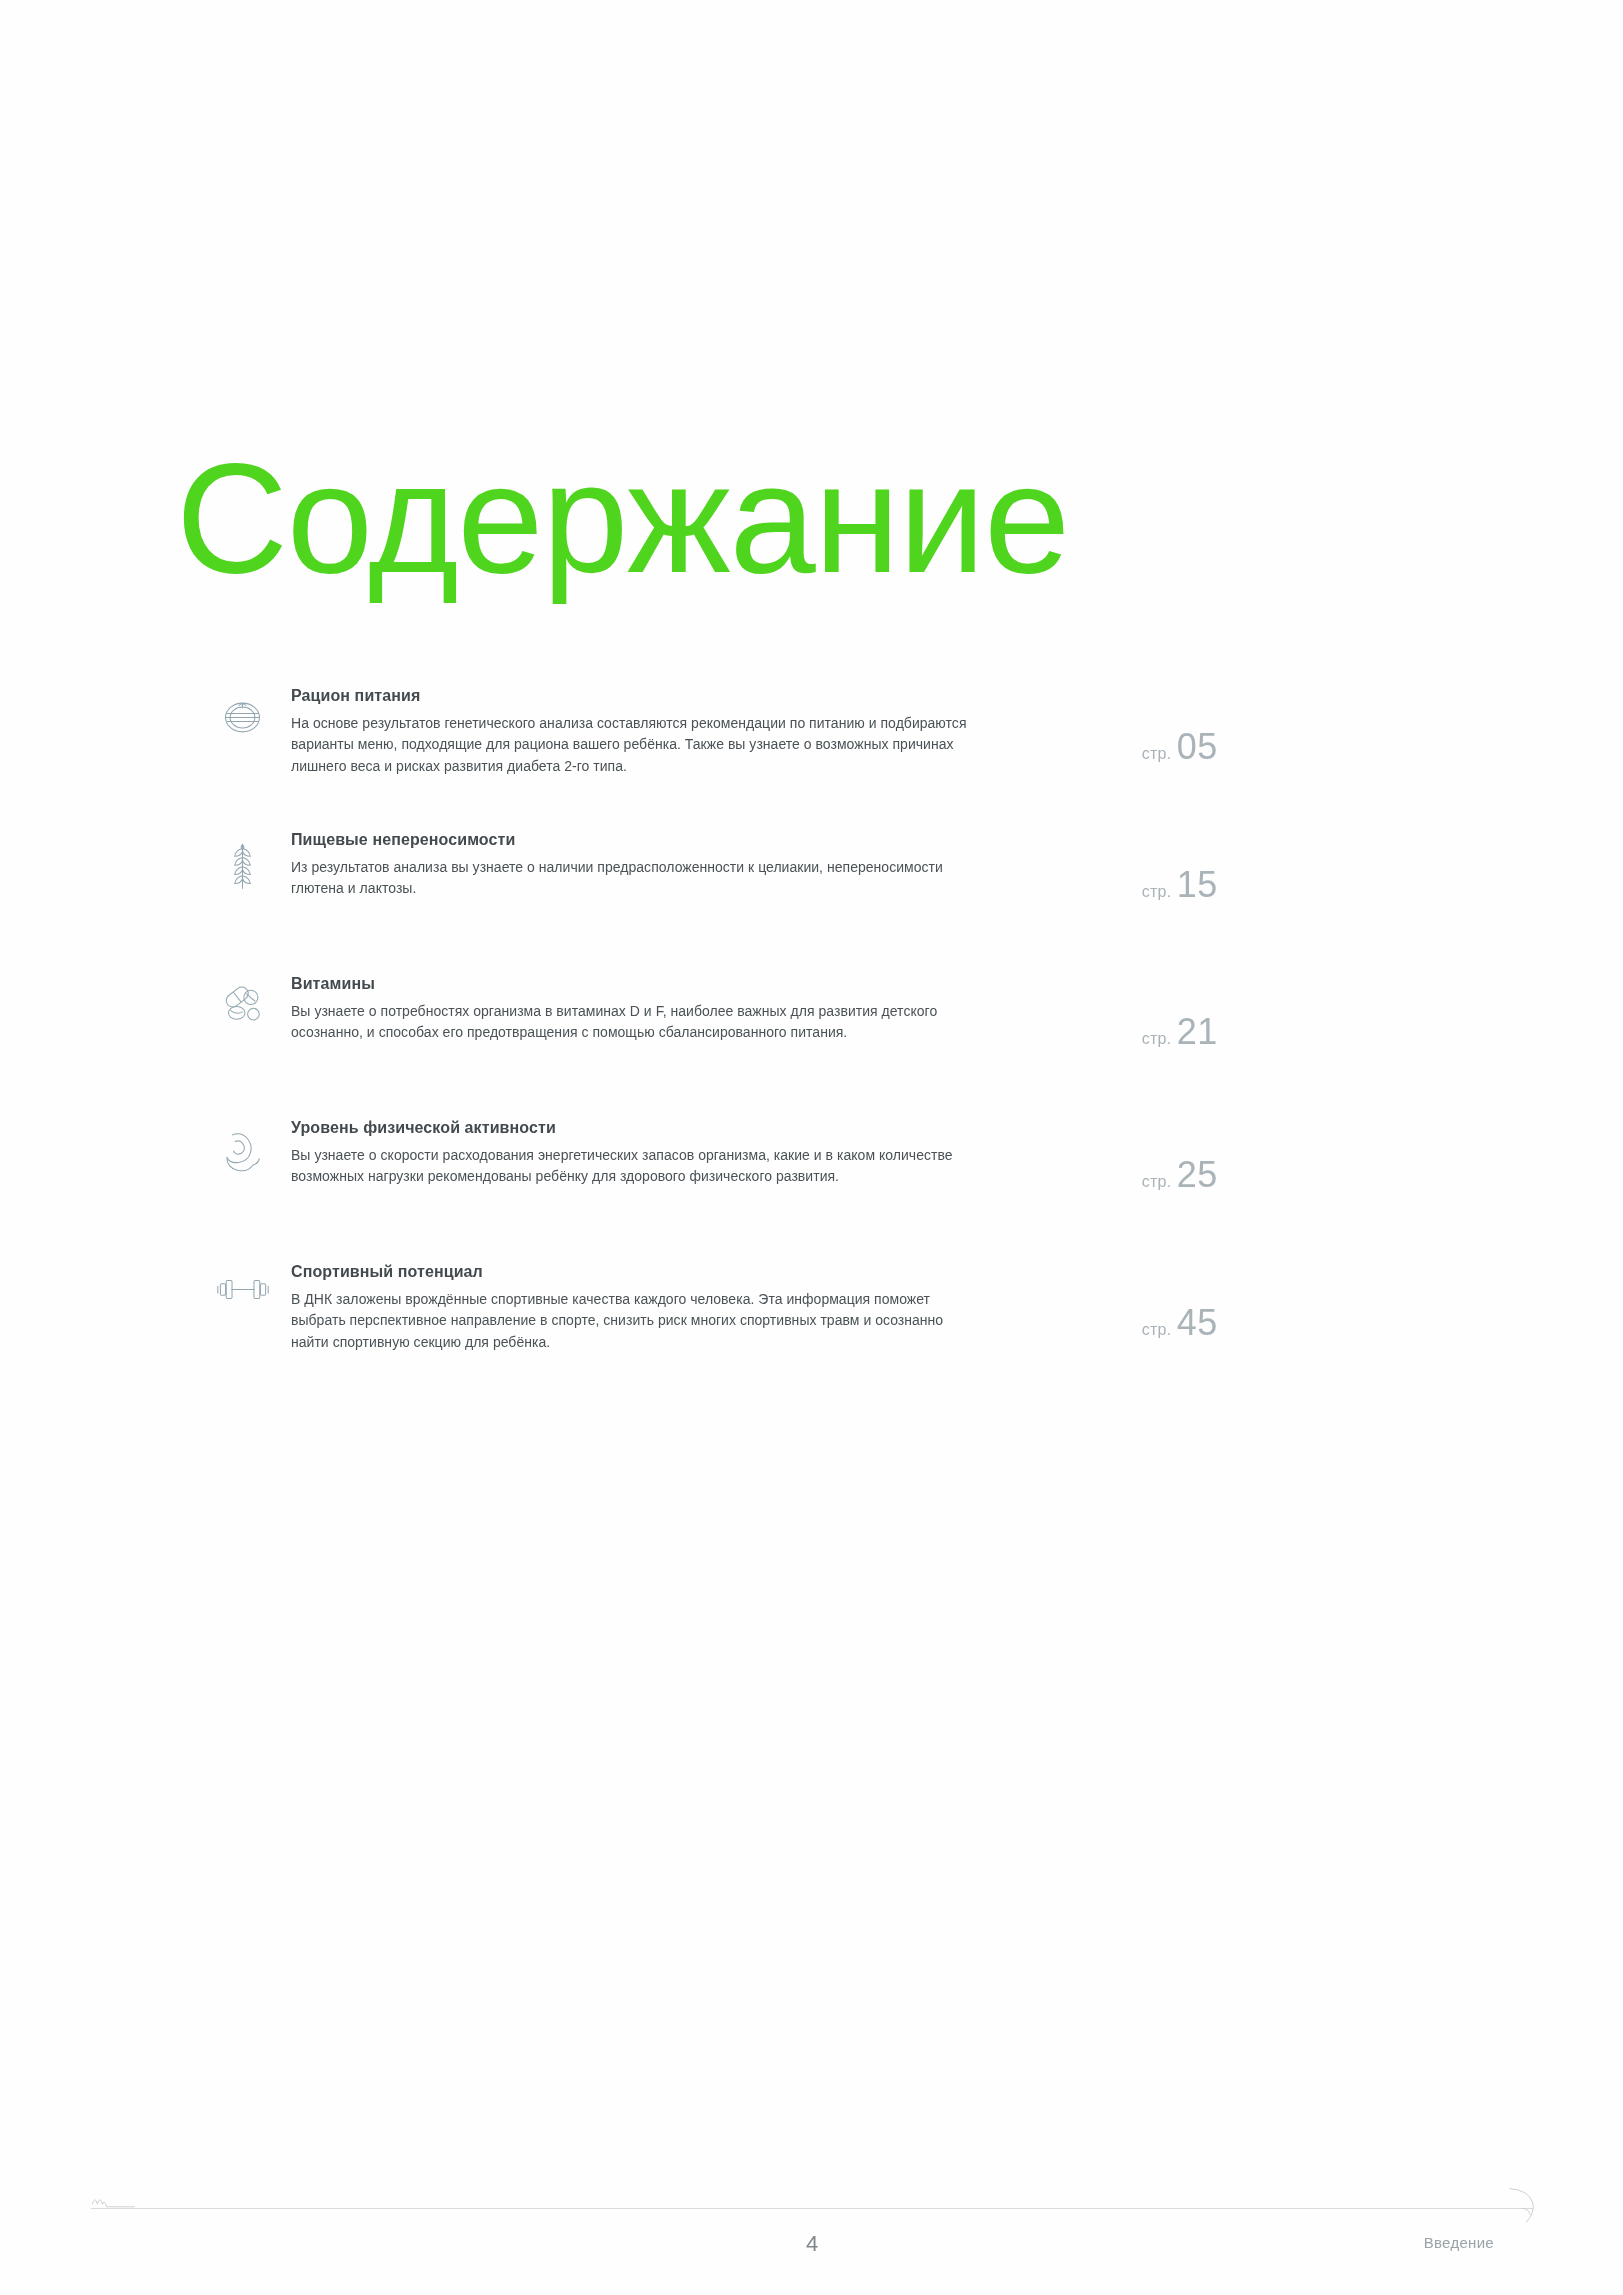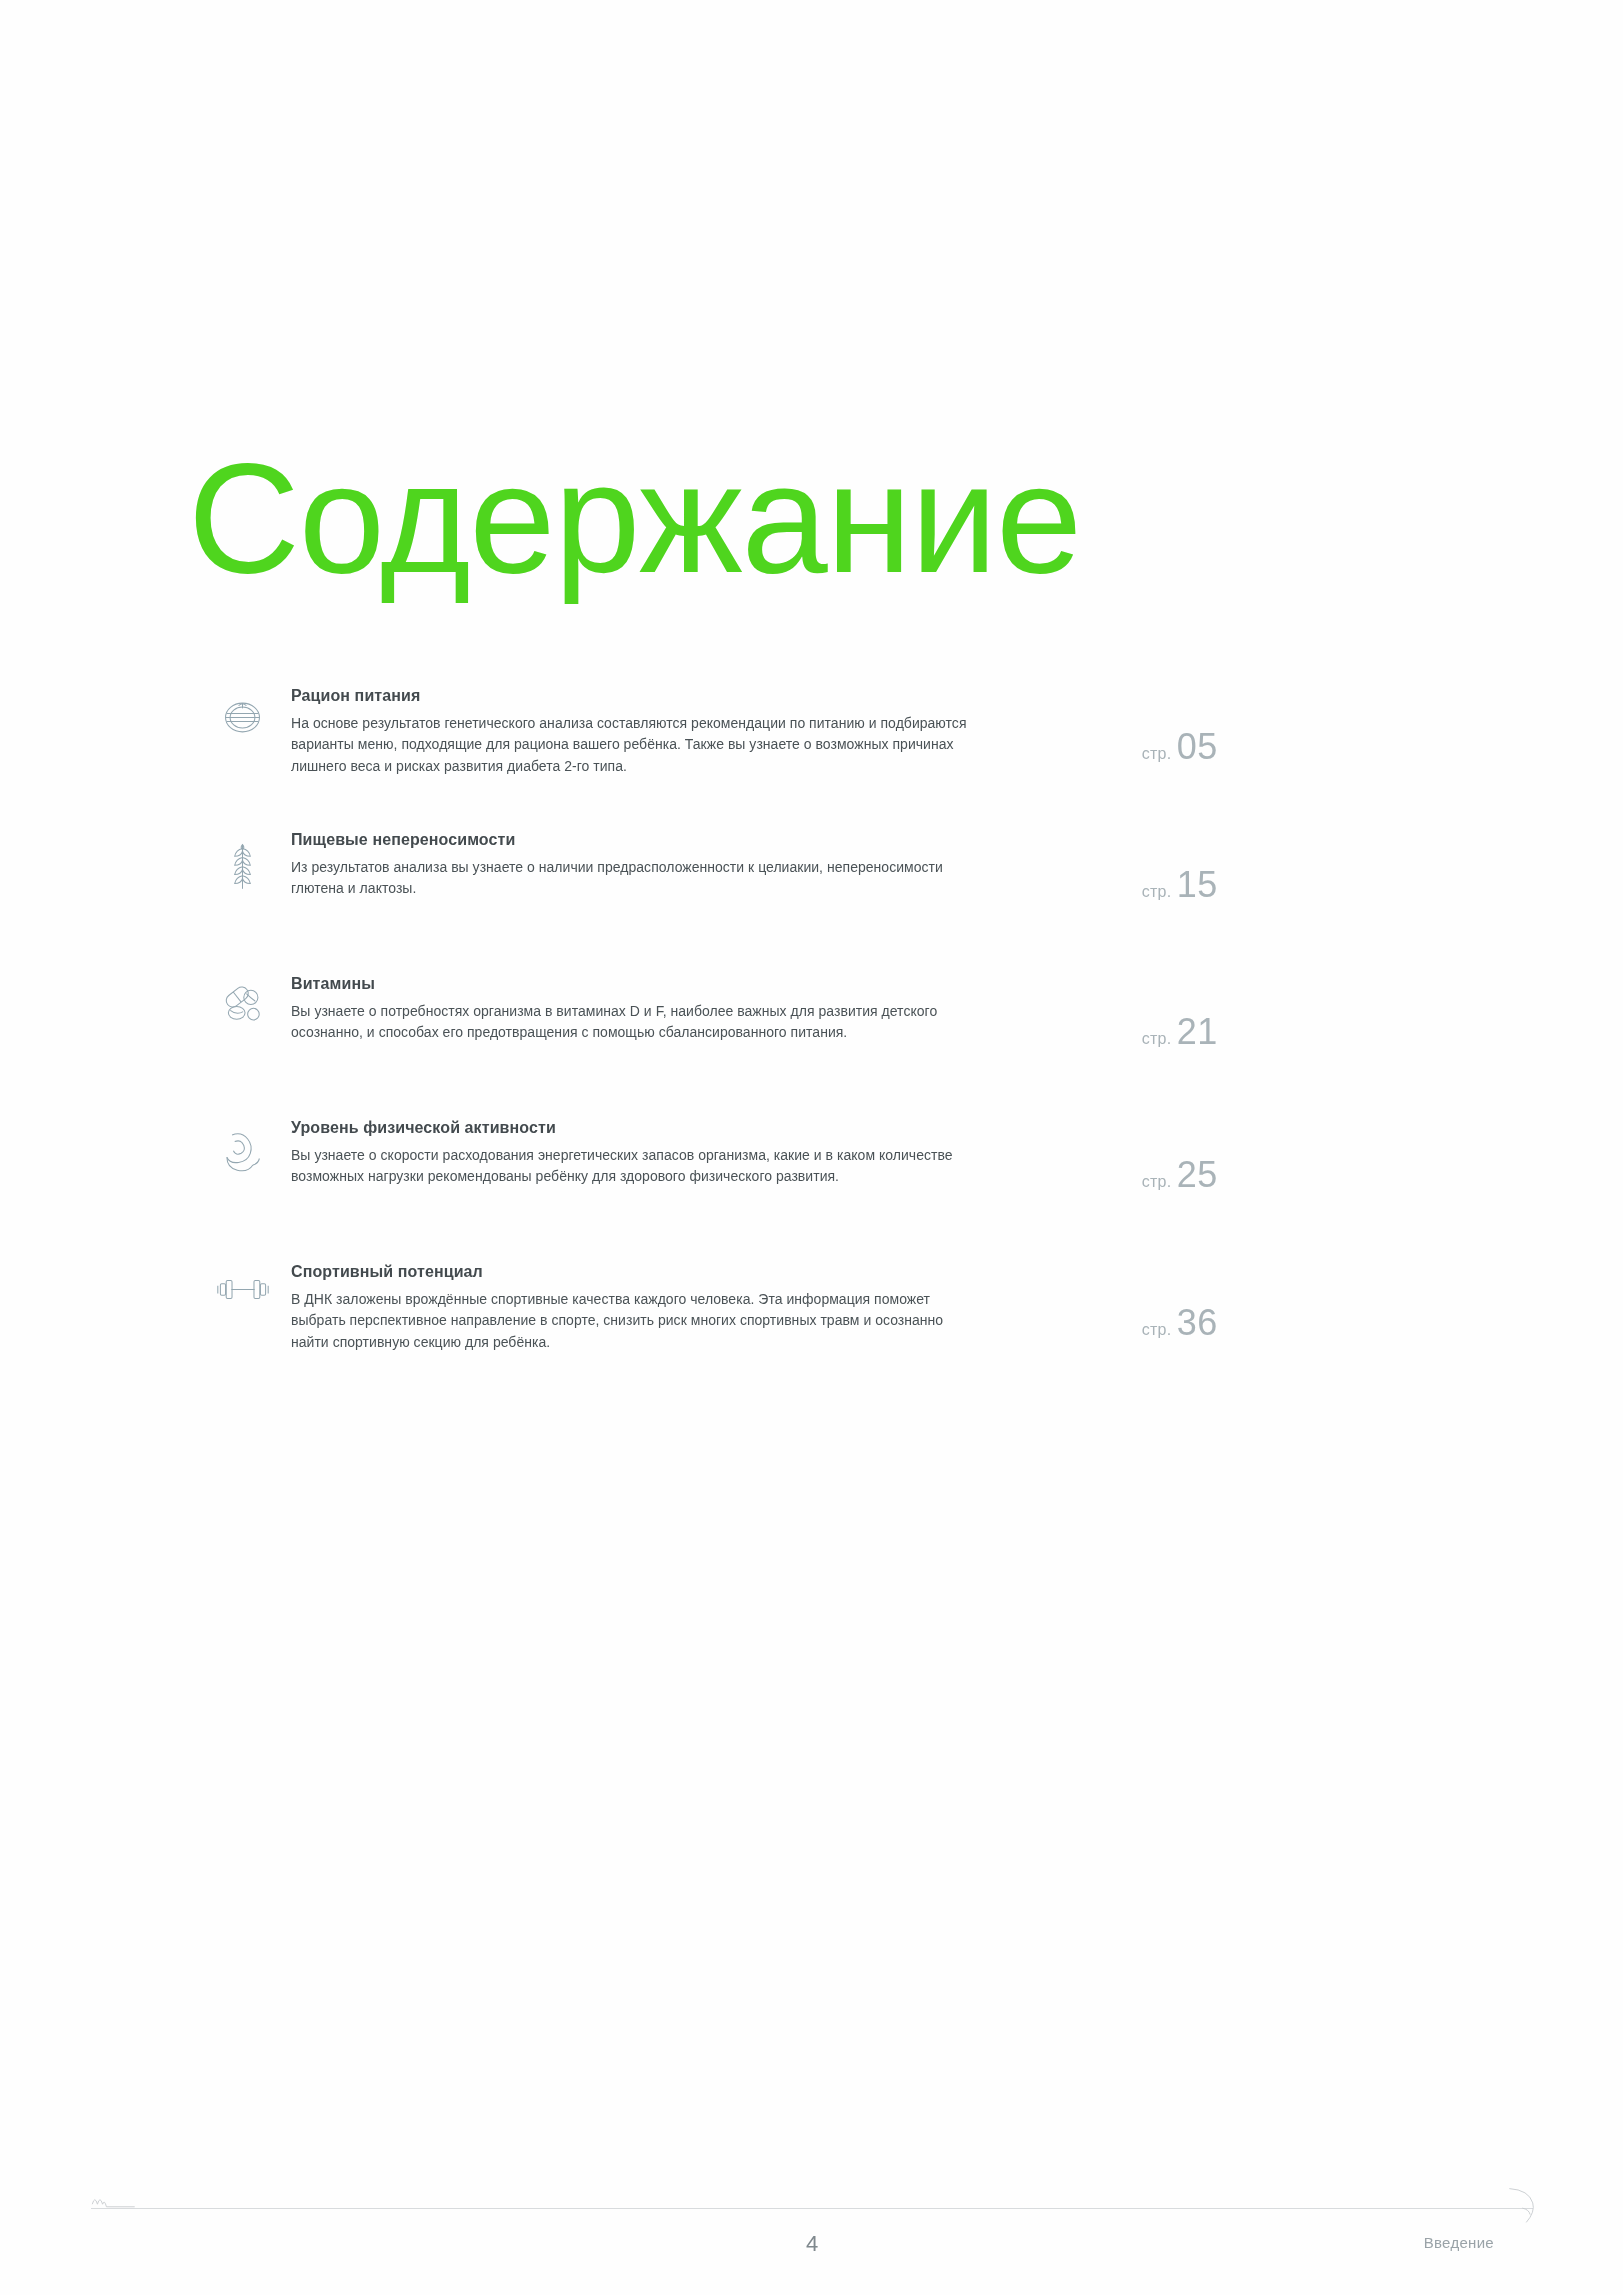--- a/index.html
+++ b/index.html
@@ -18,21 +18,21 @@
 
   .page {
     position: absolute;
     inset: 0;
     background: #fefefe;
   }
 
   
   .doc-title {
     position: absolute;
-    left: 188px;
+    left: 176px;
     top: 337px;
     font-size: 155px;
     line-height: 1;
     letter-spacing: -1.3px;
     font-weight: 400;
     color: #4fd51e;
     white-space: nowrap;
   }
 
   
@@ -263,21 +263,21 @@
           <rect x="75" y="21" width="8" height="18" rx="2"></rect>
           <line x1="9" y1="24" x2="9" y2="36"></line>
           <line x1="87" y1="24" x2="87" y2="36"></line>
         </svg>
       </div>
       <div class="toc-text">
         <h2 class="toc-heading">Спортивный потенциал</h2>
         <p class="toc-desc">В ДНК заложены врождённые спортивные качества каждого человека. Эта информация поможет выбрать перспективное направление в спорте, снизить риск многих спортивных травм и осознанно найти спортивную секцию для ребёнка.</p>
       </div>
       <div class="toc-page">
-        <span class="lbl">стр.</span><span class="num">36</span>
+        <span class="lbl">стр.</span><span class="num">45</span>
       </div>
     </div>
 
   </div>
 
   <div class="footer-rule"></div>
 
   <div class="footer-left-mark">
     <svg width="45" height="22" viewBox="0 0 70 34" fill="none" stroke="#c7cbce" stroke-width="1.4">
       <path d="M2 22 q4 -14 8 0 q4 -14 8 0 q3 -8 6 4 L68 26"></path>

